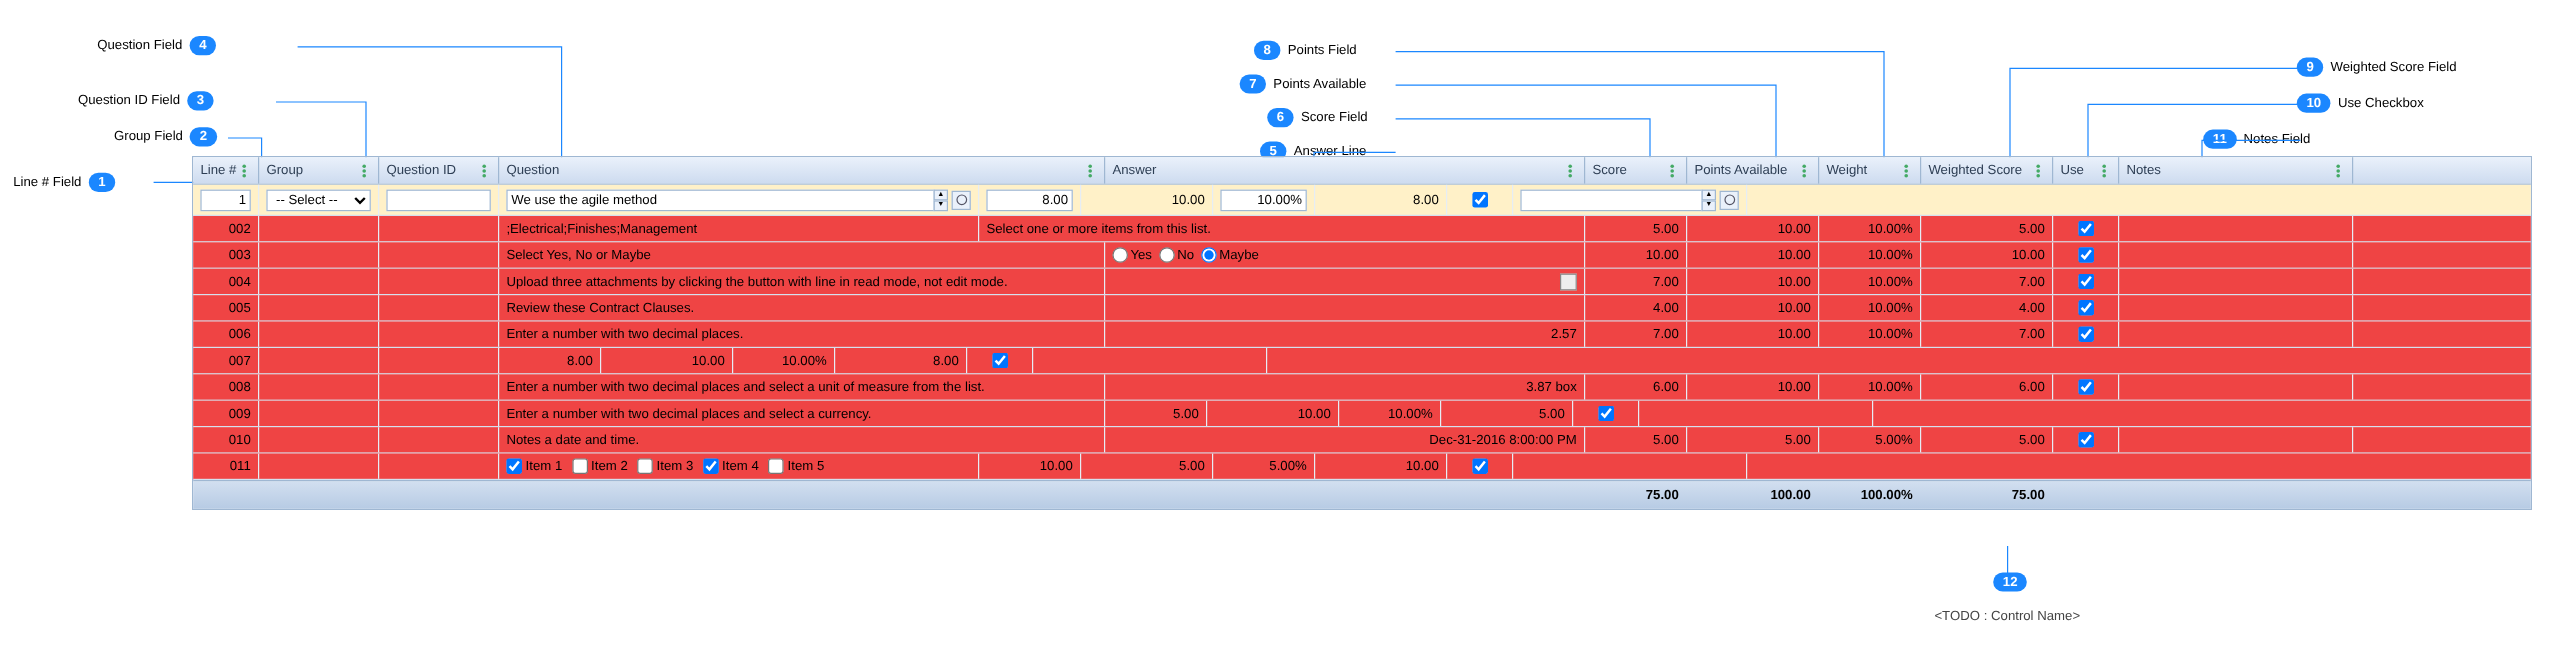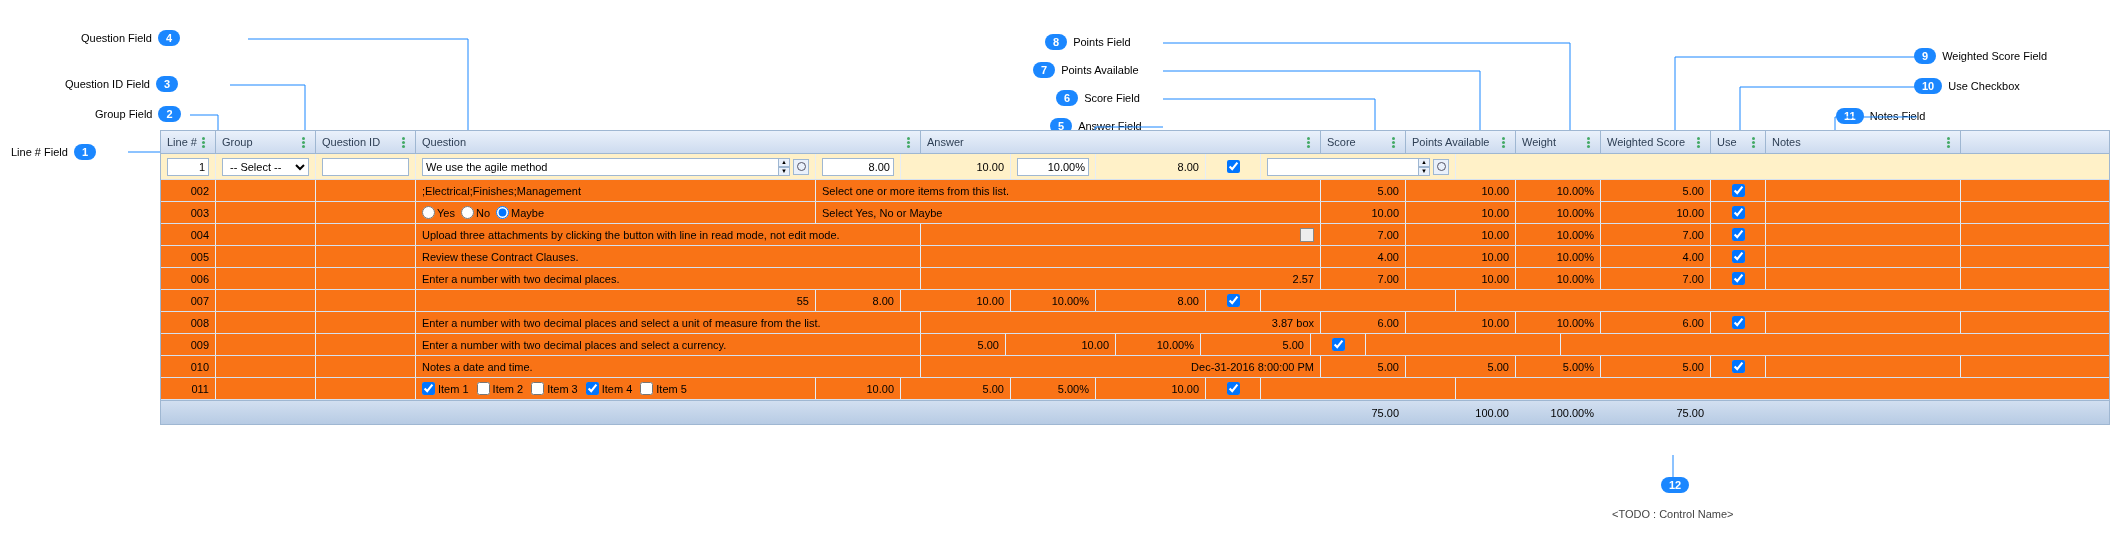--- a/index.html
+++ b/index.html
@@ -6,26 +6,26 @@
 body{background:#fff;position:relative;width:2127px;height:546px}
 .callout{position:absolute;display:flex;align-items:center;gap:6px;white-space:nowrap}
 .callout.right{flex-direction:row-reverse}
 .badge{background:#1b87ff;color:#fff;border-radius:10px;padding:2px 8px;font-weight:bold;min-width:22px;text-align:center}
 svg.leader{position:absolute;top:0;left:0;pointer-events:none}
 .grid{position:absolute;left:160px;top:130px;width:1950px;border:1px solid #9fb7d2}
 .hdr{display:flex;background:linear-gradient(#eaf1fb,#cddbef);border-bottom:1px solid #9fb7d2}
 .hdr .cell{display:flex;align-items:center;justify-content:space-between;padding:3px 6px;border-right:1px solid #9fb7d2;height:22px;color:#2d3e54}
 .menu-icon{display:inline-block;width:10px;height:10px;position:relative}
 .menu-icon::before{content:"";position:absolute;left:3px;top:0;width:3px;height:3px;background:#4a6;border-radius:50%;box-shadow:0 4px 0 #4a6,0 8px 0 #4a6}
-.row{display:flex;border-bottom:1px solid #d5e0ee;height:22px;align-items:center;background:#f97316}
+.row{display:flex;border-bottom:1px solid #d5e0ee;height:22px;align-items:center;background:#ef4444}
 .row.edit{background:#fff1c8;height:26px}
 .row .cell{border-right:1px solid #e6edf5;padding:2px 6px;height:100%;display:flex;align-items:center;overflow:hidden}
 .row .cell.r{justify-content:flex-end}
 .row .cell.c{justify-content:center}
-.totals{display:flex;background:linear-gradient(#d2dff0,#b7cbe4);border-top:1px solid #9fb7d2;height:24px;align-items:center;font-weight:normal}
+.totals{display:flex;background:linear-gradient(#d2dff0,#b7cbe4);border-top:1px solid #9fb7d2;height:24px;align-items:center;font-weight:bold}
 .totals .cell{border-right:1px solid transparent;padding:2px 6px;height:100%;display:flex;align-items:center}
 .totals .cell.r{justify-content:flex-end}
 .c-line{width:55px}.c-group{width:100px}.c-qid{width:100px}.c-question{width:505px}.c-answer{width:400px}.c-score{width:85px}.c-points{width:110px}.c-weight{width:85px}.c-wscore{width:110px}.c-use{width:55px}.c-notes{width:195px}
 input.txt,select.sel{border:1px solid #9fb7d2;height:18px;padding:1px 3px;font-size:11px;width:100%;background:#fff}
 input.num{text-align:right}
 .spin{display:flex;flex-direction:column;margin-left:-1px}
 .spin span{width:12px;height:9px;border:1px solid #9fb7d2;background:#eaf1fb;font-size:6px;text-align:center;line-height:7px}
 .mag{width:16px;height:16px;border:1px solid #9fb7d2;background:#eaf1fb;margin-left:3px;display:inline-flex;align-items:center;justify-content:center}
 .mag::after{content:"";width:7px;height:7px;border:1px solid #556;border-radius:50%;position:relative}
 .radio{display:inline-flex;align-items:center;gap:2px;margin-right:6px}
@@ -48,21 +48,21 @@
   </div>
 <div class="callout" style="left:65px;top:76px">
     <span>Question ID Field</span>
     <span class="badge">3</span>
   </div>
 <div class="callout" style="left:81px;top:30px">
     <span>Question Field</span>
     <span class="badge">4</span>
   </div>
 <div class="callout right" style="left:1050px;top:118px">
-    <span>Answer Field</span>
+    <span>Answer Line</span>
     <span class="badge">5</span>
   </div>
 <div class="callout right" style="left:1056px;top:90px">
     <span>Score Field</span>
     <span class="badge">6</span>
   </div>
 <div class="callout right" style="left:1033px;top:62px">
     <span>Points Available</span>
     <span class="badge">7</span>
   </div>
@@ -202,26 +202,26 @@
         <div class="cell c-wscore r">5.00</div>
         <div class="cell c-use c">
           <input type="checkbox" checked="" style="">
         </div>
         <div class="cell c-notes"></div>
       </div>
       <div class="row">
         <div class="cell c-line r">003</div>
         <div class="cell c-group"></div>
         <div class="cell c-qid"></div>
+        <div class="cell c-question">Select Yes, No or Maybe</div>
         <div class="cell c-answer">
           <label class="radio"><input type="radio" style="">Yes</label>
           <label class="radio"><input type="radio" style="">No</label>
           <label class="radio"><input type="radio" checked="" style="">Maybe</label>
         </div>
-        <div class="cell c-question">Select Yes, No or Maybe</div>
         <div class="cell c-score r">10.00</div>
         <div class="cell c-points r">10.00</div>
         <div class="cell c-weight r">10.00%</div>
         <div class="cell c-wscore r">10.00</div>
         <div class="cell c-use c">
           <input type="checkbox" checked="" style="">
         </div>
         <div class="cell c-notes"></div>
       </div>
       <div class="row">
@@ -272,24 +272,20 @@
         <div class="cell c-wscore r">7.00</div>
         <div class="cell c-use c">
           <input type="checkbox" checked="" style="">
         </div>
         <div class="cell c-notes"></div>
       </div>
       <div class="row">
         <div class="cell c-line r">007</div>
         <div class="cell c-group"></div>
         <div class="cell c-qid"></div>
-        <div class="cell c-answer">
-          <span style="flex:1"></span>
-          <span>55</span>
-        </div>
         <div class="cell c-score r">8.00</div>
         <div class="cell c-points r">10.00</div>
         <div class="cell c-weight r">10.00%</div>
         <div class="cell c-wscore r">8.00</div>
         <div class="cell c-use c">
           <input type="checkbox" checked="" style="">
         </div>
         <div class="cell c-notes"></div>
       </div>
       <div class="row">

